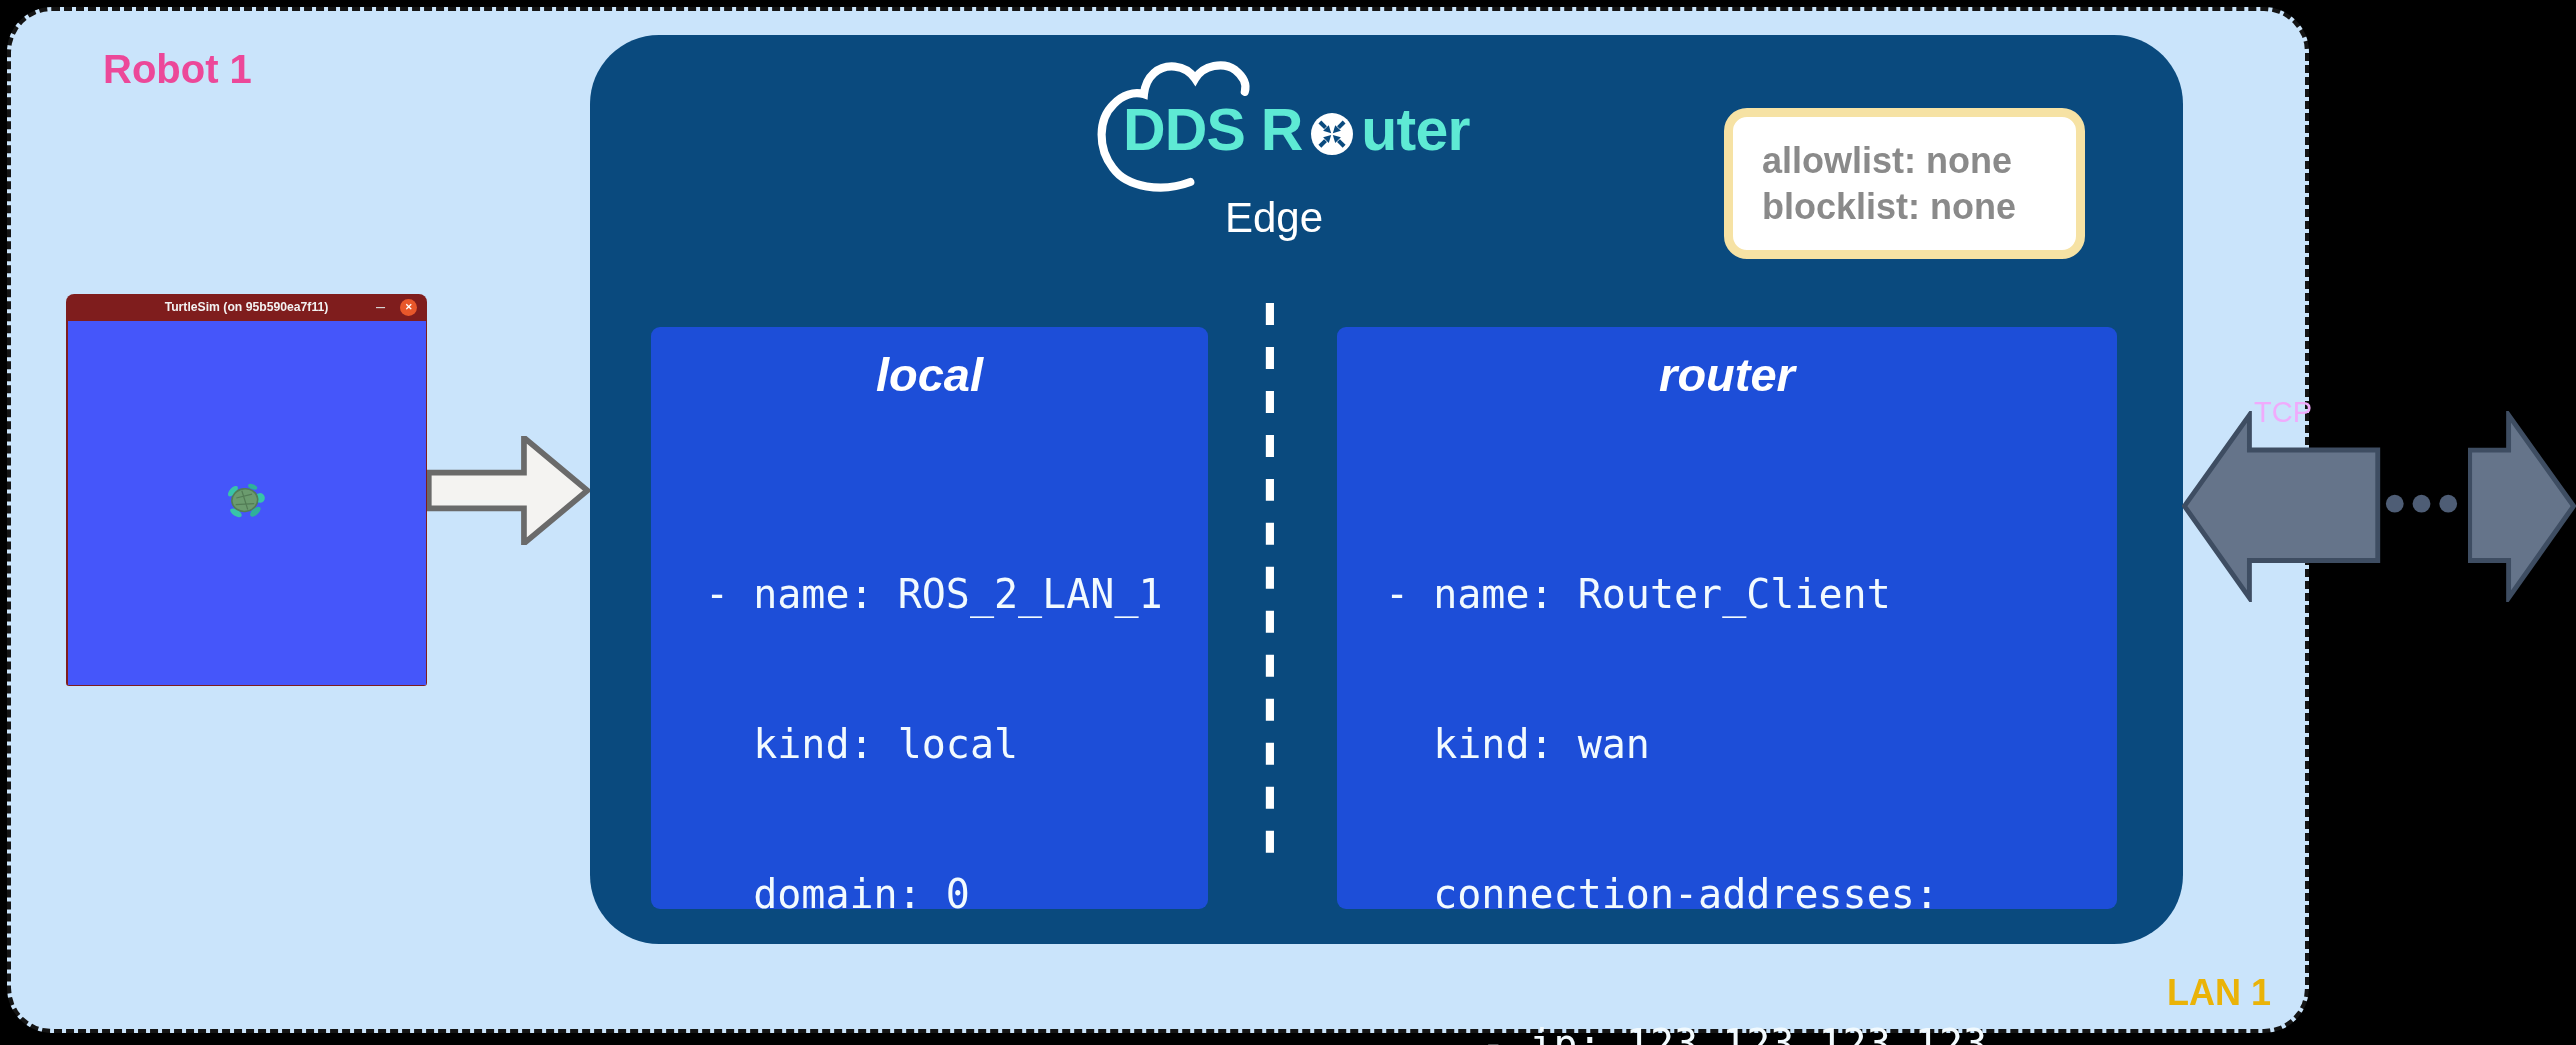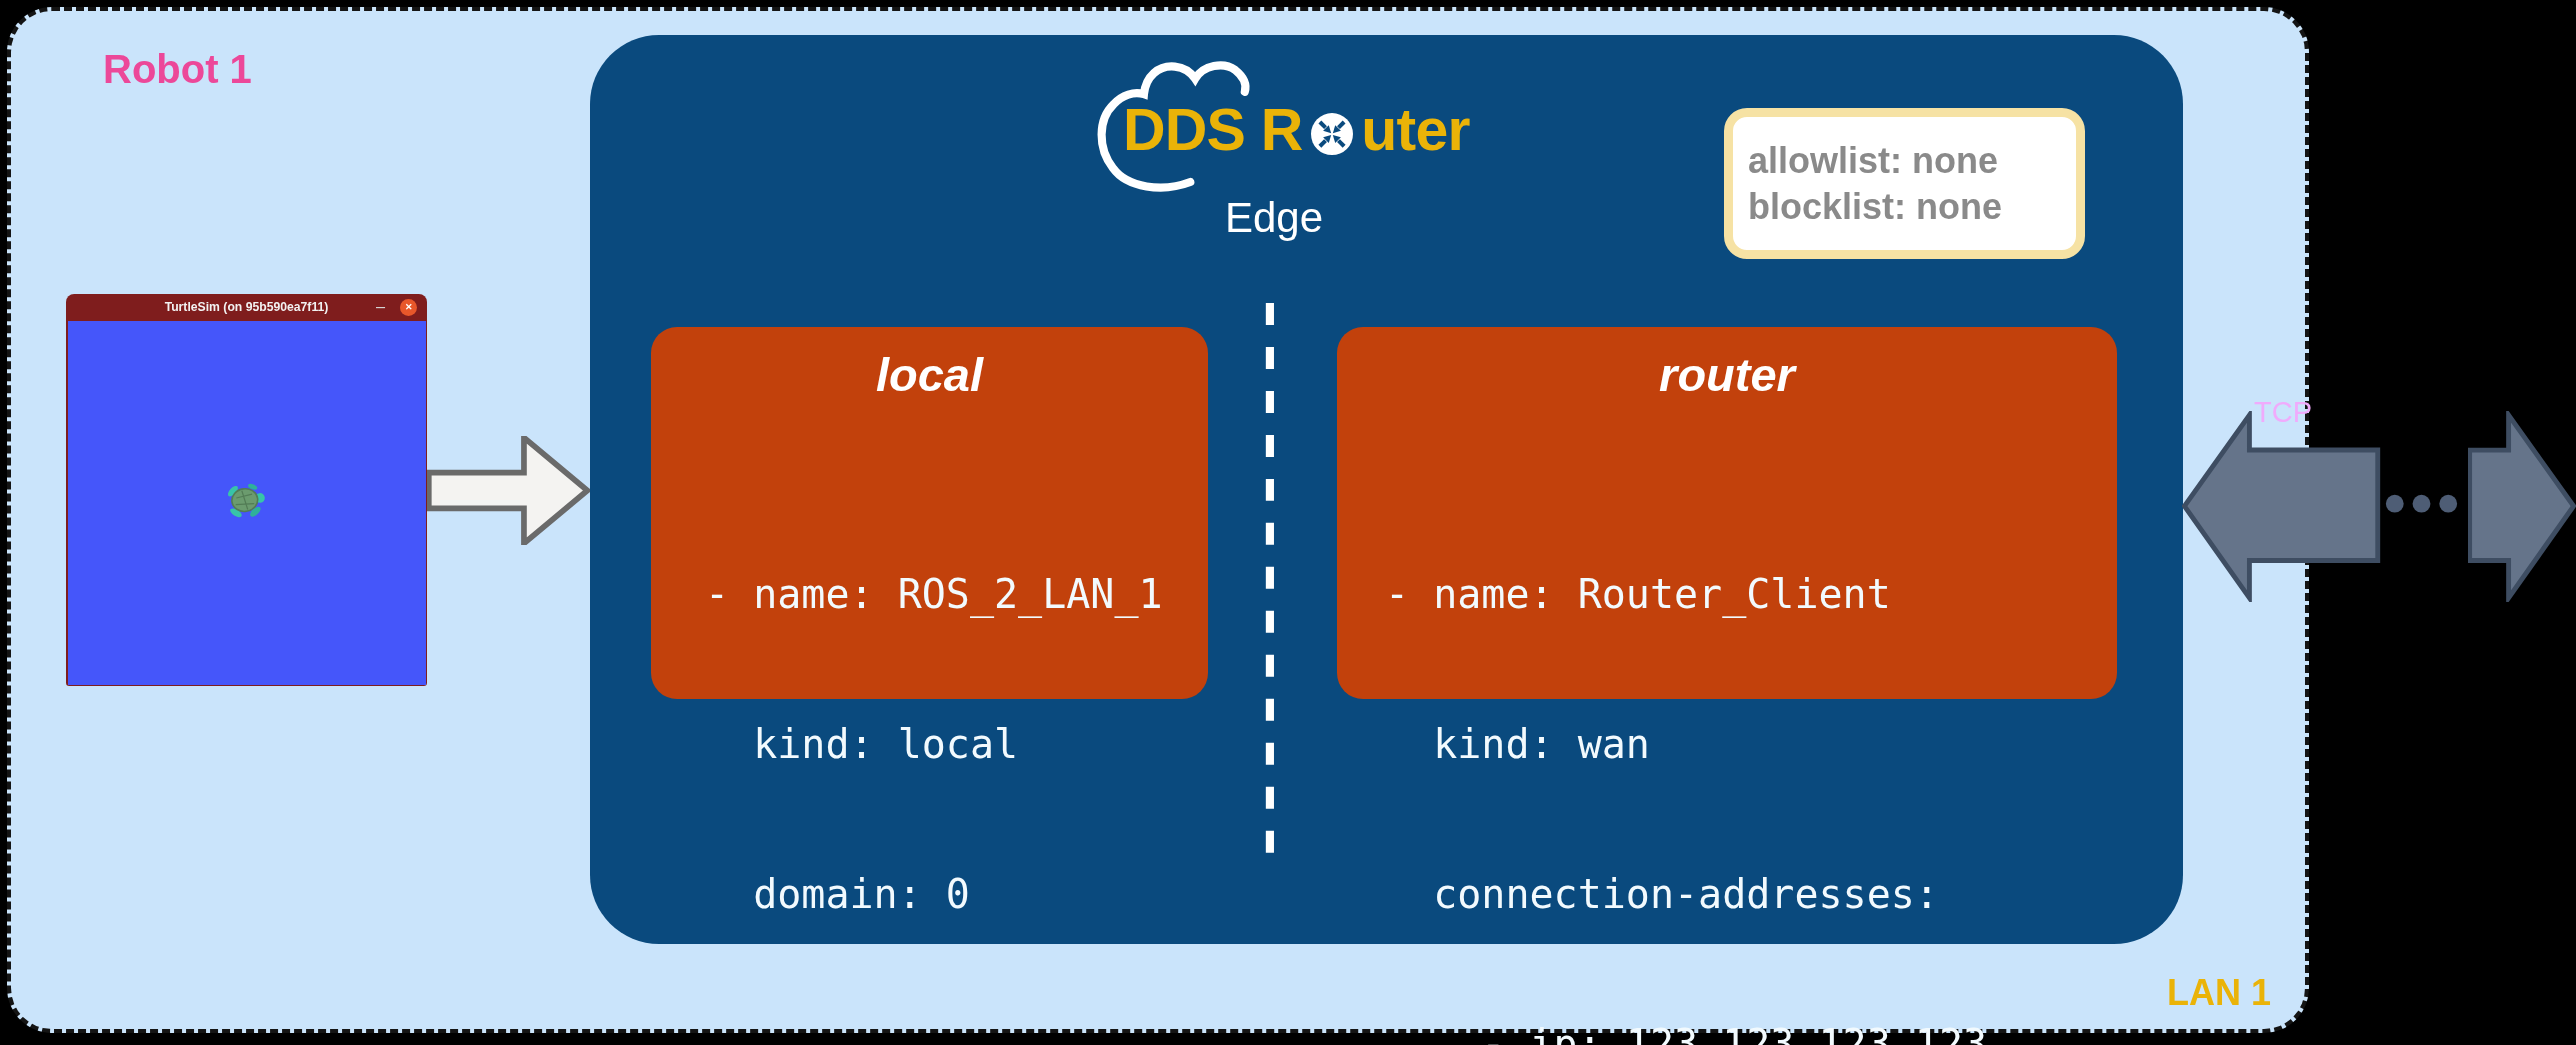--- a/index.html
+++ b/index.html
@@ -24,35 +24,35 @@
           font-size:16.3px;color:#D8D8D8;}
   #ts-close{position:absolute;right:9.8px;top:4.9px;width:17px;height:17px;border-radius:50%;
             background:#E8572A;color:#fff;font-size:9px;line-height:17px;text-align:center;
             font-weight:bold;}
   #ts-canvas{position:absolute;left:1.6px;top:27px;width:358px;height:364px;background:#4556FA;}
 
   
   #router-box{left:590px;top:35px;width:1593px;height:909px;background:#0A4A7E;
               border-radius:69px;}
   #logo-text{position:absolute;left:1123px;top:96px;display:flex;align-items:center;
-             font-size:59px;font-weight:bold;color:#eab308;letter-spacing:-0.8px;gap:6px;}
+             font-size:59px;font-weight:bold;color:#5eead4;letter-spacing:-0.8px;gap:6px;}
   .router-o{display:inline-block;width:42px;height:42px;border-radius:50%;background:#fff;
             margin:0 2.4px;transform:translateY(4.1px);}
   #edge-label{left:1164px;top:194px;width:220px;text-align:center;
               font-size:42px;font-weight:normal;color:#fff;}
 
   
   #filter-note{left:1724px;top:108px;width:361px;height:151px;box-sizing:border-box;
                background:#fff;border:9px solid #F6E2A4;border-radius:23px;
                display:flex;flex-direction:column;justify-content:center;
-               padding-left:15px;font-size:36px;font-weight:bold;color:#8A8A8A;
+               padding-left:29px;font-size:36px;font-weight:bold;color:#8A8A8A;
                line-height:46px;}
 
   
-  .panel{position:absolute;top:327px;height:372px;background:#c2410c;border-radius:26px;}
+  .panel{position:absolute;top:327px;height:582px;background:#1d4ed8;border-radius:9px;}
   #local-panel{left:651px;width:557px;}
   #router-panel{left:1337px;width:780px;}
   .panel-title{position:absolute;left:0;top:19.5px;width:100%;text-align:center;
                font-size:47px;font-weight:bold;font-style:italic;color:#fff;}
   .yaml{position:absolute;top:142px;font-family:"DejaVu Sans Mono",monospace;
         font-size:40px;line-height:50px;color:#F2FAFE;white-space:pre;}
   #local-panel .yaml{left:54px;}
   #router-panel .yaml{left:48px;}
 
   #tcp-label{left:2254px;top:396px;font-size:29px;color:#f0abfc;}

